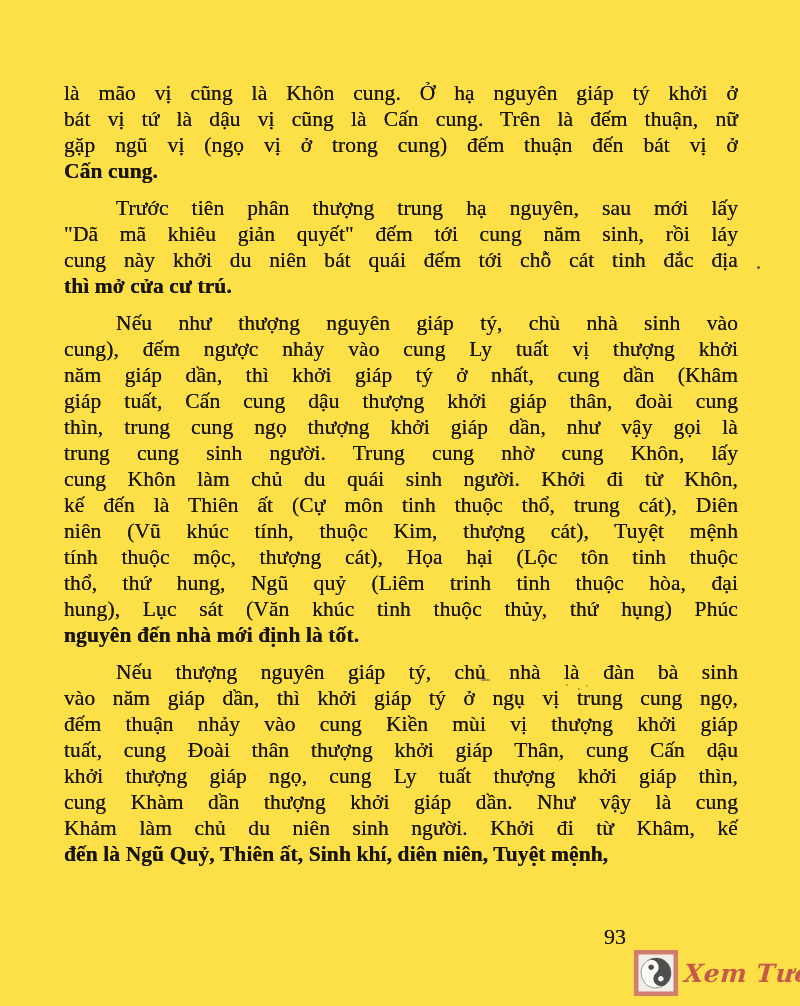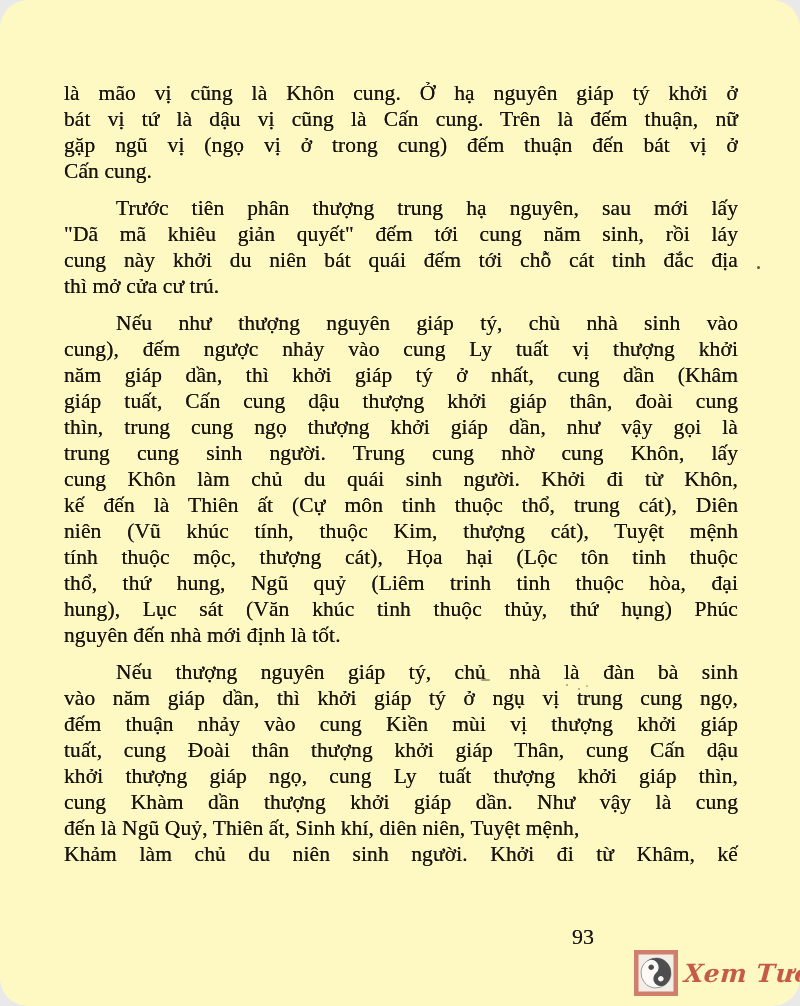--- a/index.html
+++ b/index.html
@@ -24,25 +24,25 @@
   }
   .para{margin:0 0 11px 0;}
   .para:last-child{margin-bottom:17px;}
   .tline{
     text-align:justify;
     text-align-last:justify;
     white-space:nowrap;
     white-space:normal;
     overflow:visible;
   }
-  .tline.last{text-align-last:left;}
+  .tline.last{text-align-last:left;font-weight:bold;}
   .tline.first-indent{text-indent:52px;}
   .page-number{
     position:absolute;
-    left:572px; top:924px;
+    left:604px; top:924px;
     font-size:22px;
     color:#1c1815;
     text-shadow:0 0 0.6px rgba(20,16,12,0.8);
   }
   .watermark{
     position:absolute;
     left:634px; top:950px;
     display:flex; align-items:center;
   }
   .wm-icon{width:44px;height:46px;display:block;}
@@ -55,21 +55,21 @@
     letter-spacing:0.5px;
     white-space:nowrap;
     transform:skewX(-4deg);
   }
   .speck{position:absolute;background:#5d574f;border-radius:50%;}
   .speck.dash{border-radius:1px;}
 </style>
 </head>
 <body>
 
-<div class="page" style="background: #fef9c3; border-radius: 28px;">
+<div class="page" style="background: #fde047;">
 
   <div class="text-block" id="text-block" style="color: rgb(23, 20, 17);">
       <div class="para">
         <div class="tline">là mão vị cũng là Khôn cung. Ở hạ nguyên giáp tý khởi ở</div>
         <div class="tline">bát vị tứ là dậu vị cũng là Cấn cung. Trên là đếm thuận, nữ</div>
         <div class="tline">gặp ngũ vị (ngọ vị ở trong cung) đếm thuận đến bát vị ở</div>
         <div class="tline last">Cấn cung.</div>
       </div>
       <div class="para">
         <div class="tline first-indent">Trước tiên phân thượng trung hạ nguyên, sau mới lấy</div>
@@ -92,22 +92,22 @@
         <div class="tline">hung), Lục sát (Văn khúc tinh thuộc thủy, thứ hụng) Phúc</div>
         <div class="tline last">nguyên đến nhà mới định là tốt.</div>
       </div>
       <div class="para">
         <div class="tline first-indent">Nếu thượng nguyên giáp tý, chủ nhà là đàn bà sinh</div>
         <div class="tline">vào năm giáp dần, thì khởi giáp tý ở ngụ vị trung cung ngọ,</div>
         <div class="tline">đếm thuận nhảy vào cung Kiền mùi vị thượng khởi giáp</div>
         <div class="tline">tuất, cung Đoài thân thượng khởi giáp Thân, cung Cấn dậu</div>
         <div class="tline">khởi thượng giáp ngọ, cung Ly tuất thượng khởi giáp thìn,</div>
         <div class="tline">cung Khàm dần thượng khởi giáp dần. Như vậy là cung</div>
+        <div class="tline">Khảm làm chủ du niên sinh người. Khởi đi từ Khâm, kế</div>
         <div class="tline last">đến là Ngũ Quỷ, Thiên ất, Sinh khí, diên niên, Tuyệt mệnh,</div>
-        <div class="tline">Khảm làm chủ du niên sinh người. Khởi đi từ Khâm, kế</div>
       </div>
     </div>
 
   <div class="page-number">93</div>
 
   <div class="speck" style="left:757px;top:266px;width:3px;height:3px;"></div>
   <div class="speck dash" style="left:481px;top:679px;width:9px;height:2px;opacity:.55;"></div>
   <div class="speck" style="left:566px;top:684px;width:2px;height:2px;opacity:.6;"></div>
   <div class="speck" style="left:578px;top:688px;width:2px;height:2px;opacity:.6;"></div>
   <div class="speck" style="left:586px;top:685px;width:2px;height:2px;opacity:.45;"></div>

